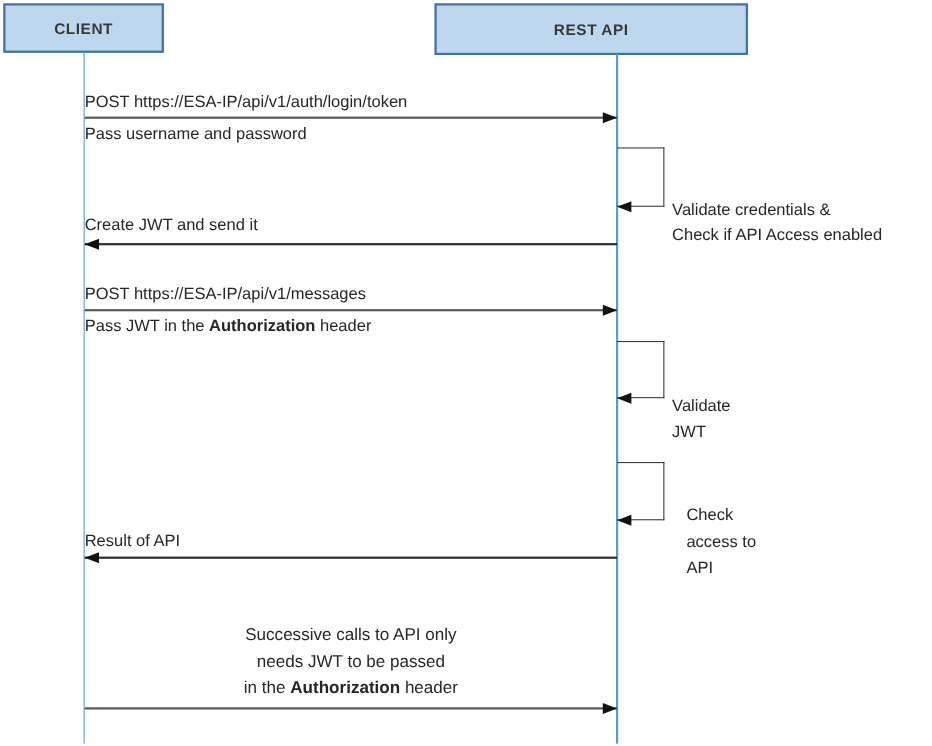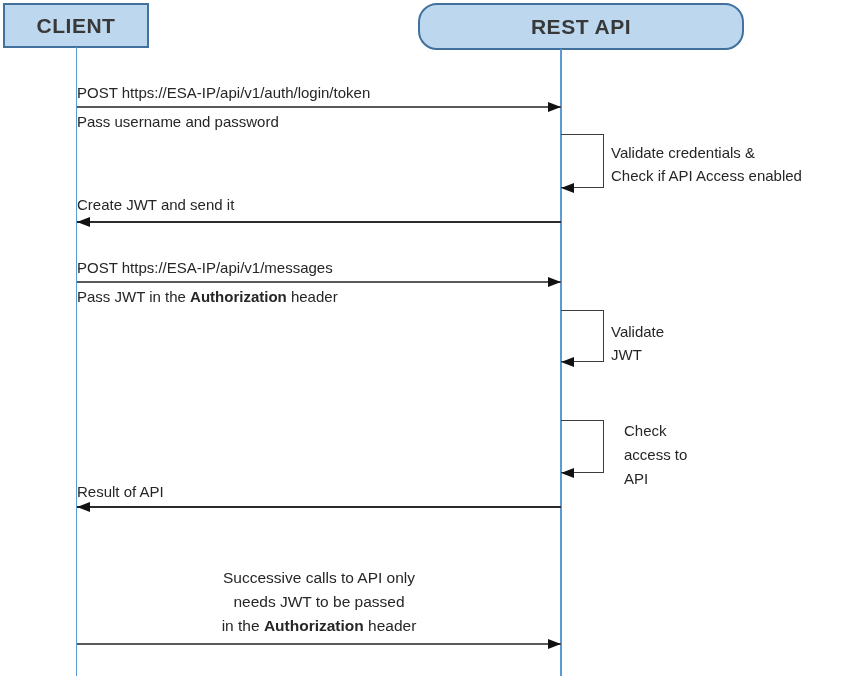--- a/index.html
+++ b/index.html
@@ -19,27 +19,27 @@
   
   .actor {
     position: absolute;
     top: 3px;
     background: #BDD7EE;
     border: 2px solid #41719C;
     box-sizing: border-box;
     display: flex;
     align-items: center;
     justify-content: center;
-    font-size: 21px;
+    font-size: 14px;
     font-weight: bold;
     color: #383838;
     letter-spacing: 0.5px;
   }
   #actor-client { left: 3px;  width: 146px; height: 45px; }
-  #actor-rest   { left: 418px; width: 326px; height: 47px; border-radius: 19px; }
+  #actor-rest   { left: 395px; width: 285px; height: 47px; }
 
   
   .lifeline {
     position: absolute;
     width: 1.5px;
     background: #5B9BD5;
   }
   #lifeline-client { left: 75.5px; top: 47px; height: 629px; }
   #lifeline-rest   { left: 560px;  top: 49px; height: 627px; }
 
@@ -86,20 +86,21 @@
     width: 0; height: 0;
     border-top: 5px solid transparent;
     border-bottom: 5px solid transparent;
     border-right: 13px solid #111111;
   }
   .loop-label {
     position: absolute;
     font-size: 15px;
     line-height: 23px;
     white-space: nowrap;
+    margin-top: 38px;
   }
 
   
   #note {
     position: absolute;
     left: 77px;
     top: 537px;
     width: 484px;
     text-align: center;
     font-size: 15.5px;

